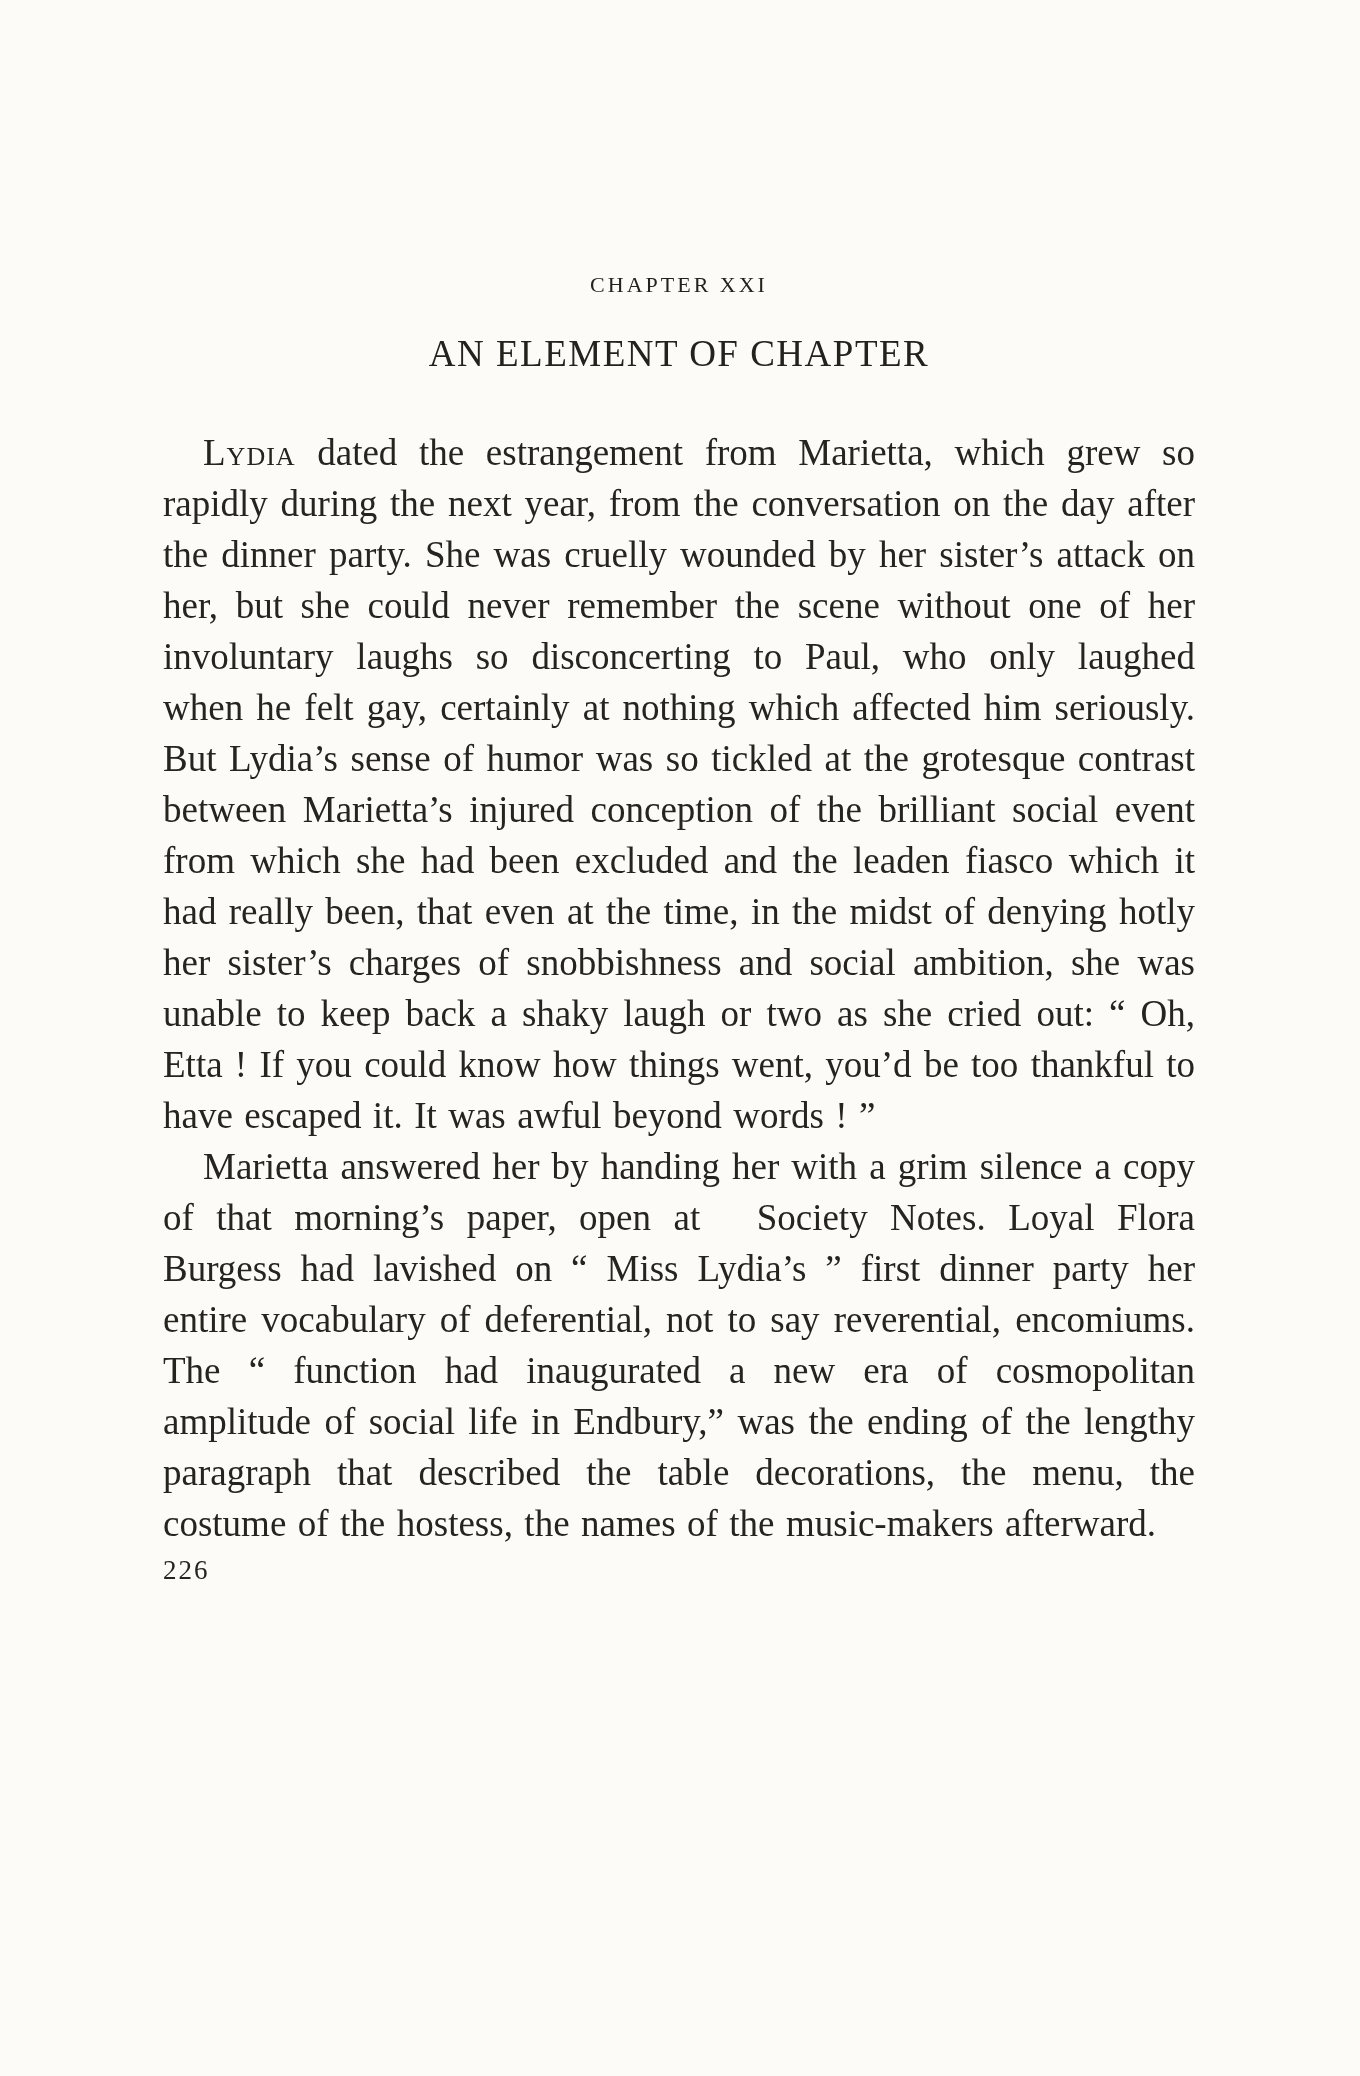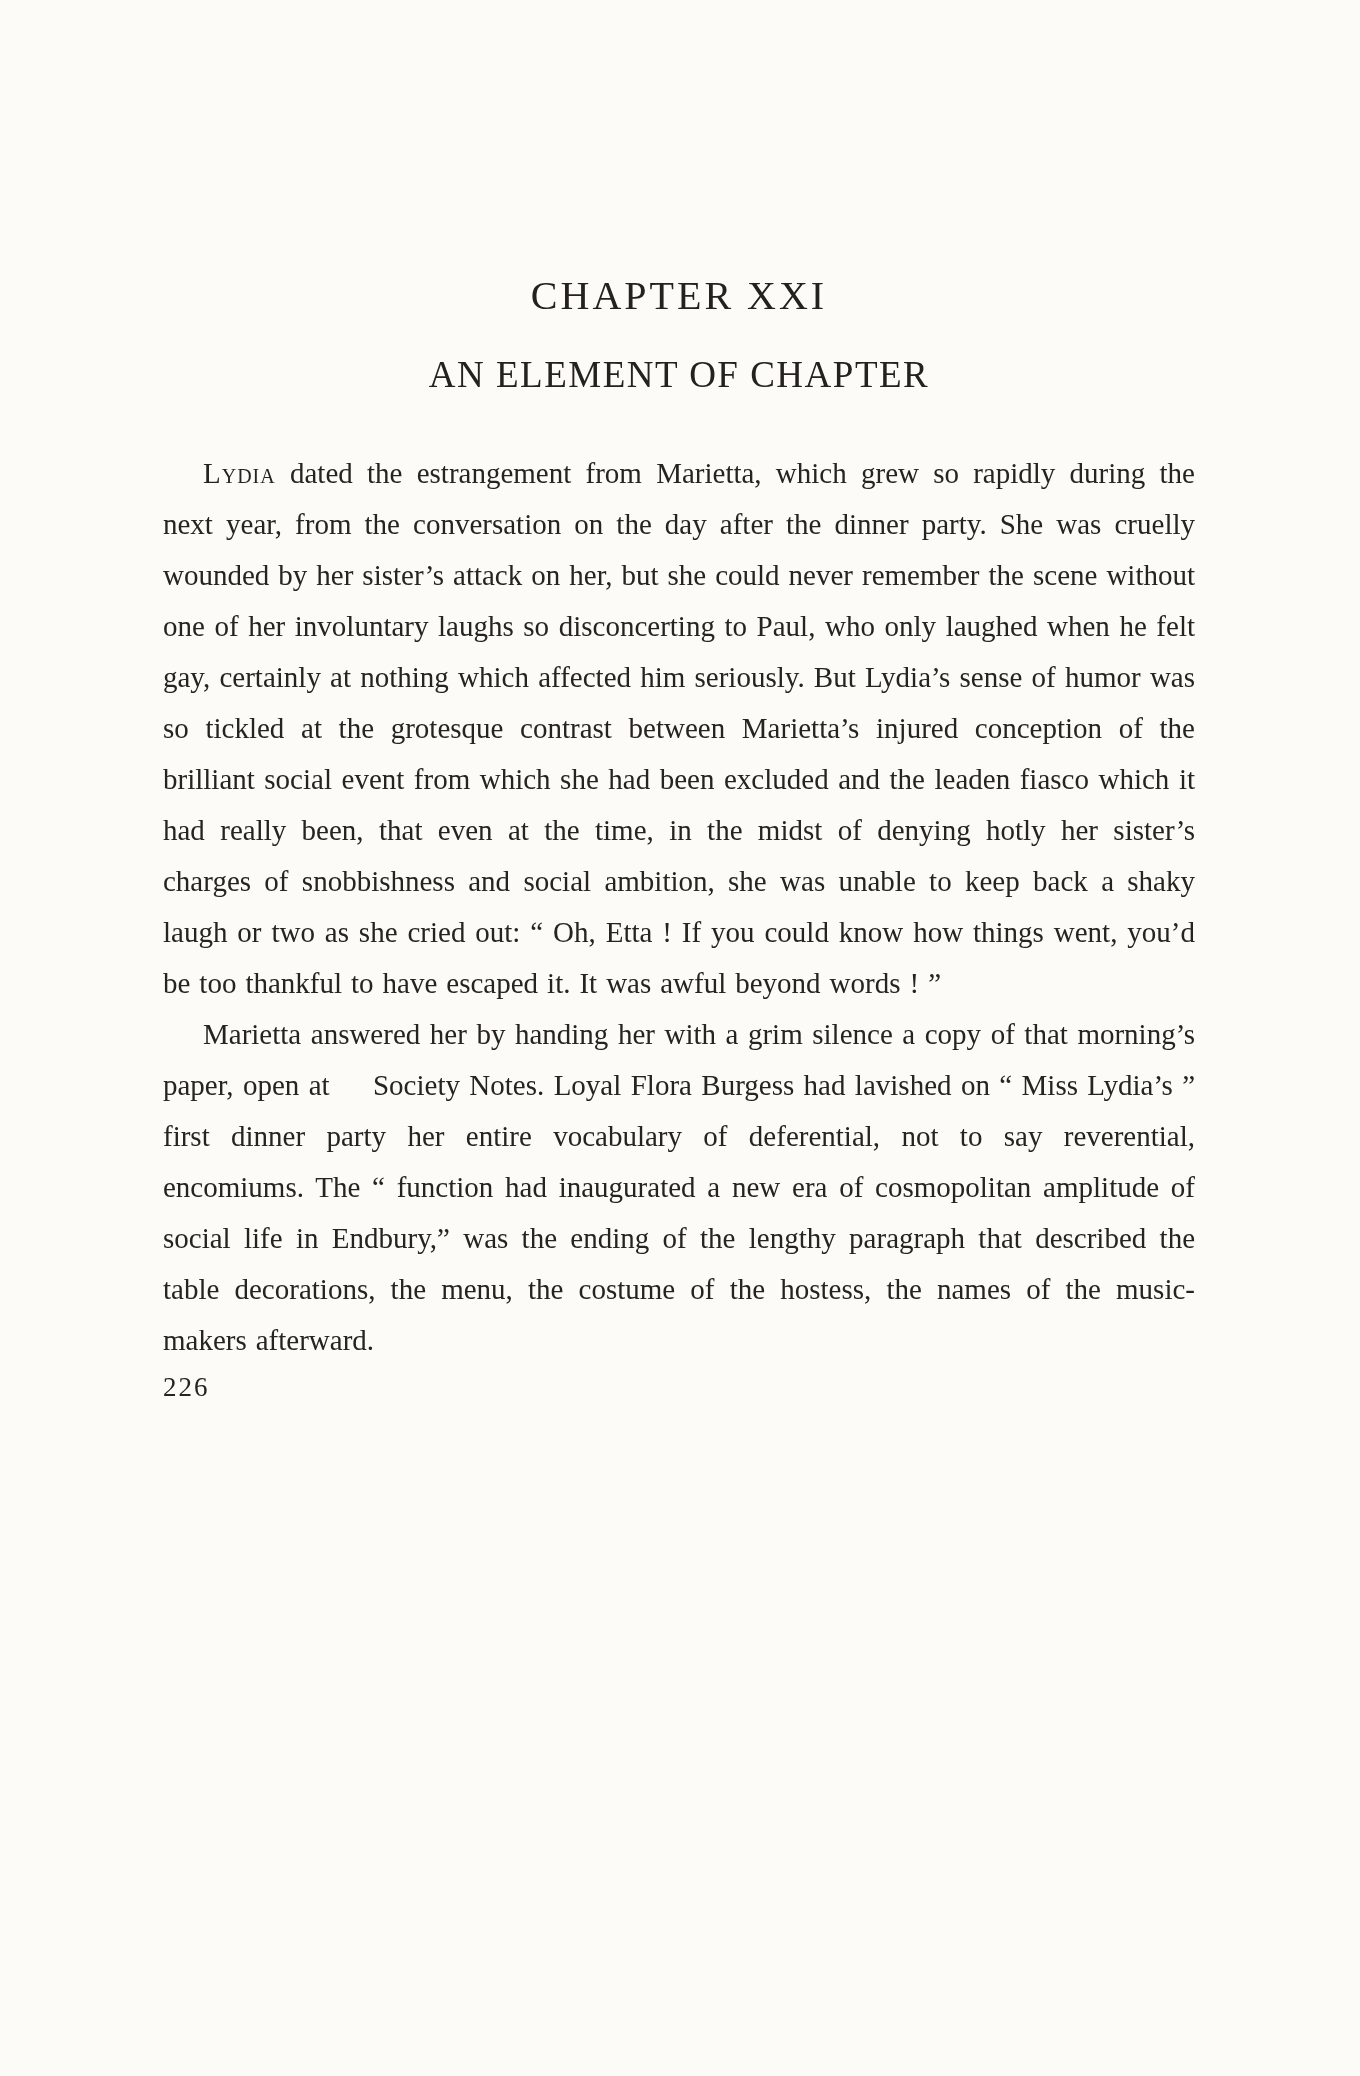--- a/index.html
+++ b/index.html
@@ -17,38 +17,38 @@
     color: #24221d;
     overflow: hidden;
     box-sizing: border-box;
     padding-top: 272px;
   }
   .text-column {
     width: 1032px;
     margin-left: 163px;
   }
   .chapter-heading {
-    font-size: 40px;
+    font-size: 22px;
     font-weight: 400;
     letter-spacing: 3px;
     text-align: center;
     margin: 0 0 34px 0;
     color: #24221d;
   }
   .chapter-title {
     font-size: 37px;
     font-weight: 400;
     letter-spacing: 1.5px;
     text-align: center;
     margin: 0 0 52px 0;
     color: #24221d;
   }
   .para {
     margin: 0;
-    font-size: 29px;
+    font-size: 37px;
     line-height: 51px;
     text-align: justify;
     text-indent: 40px;
     word-spacing: 0.06em;
     color: #26241f;
   }
   .para span { color: inherit; }
   .smallcaps {
     font-variant: small-caps;
     letter-spacing: 1px;

